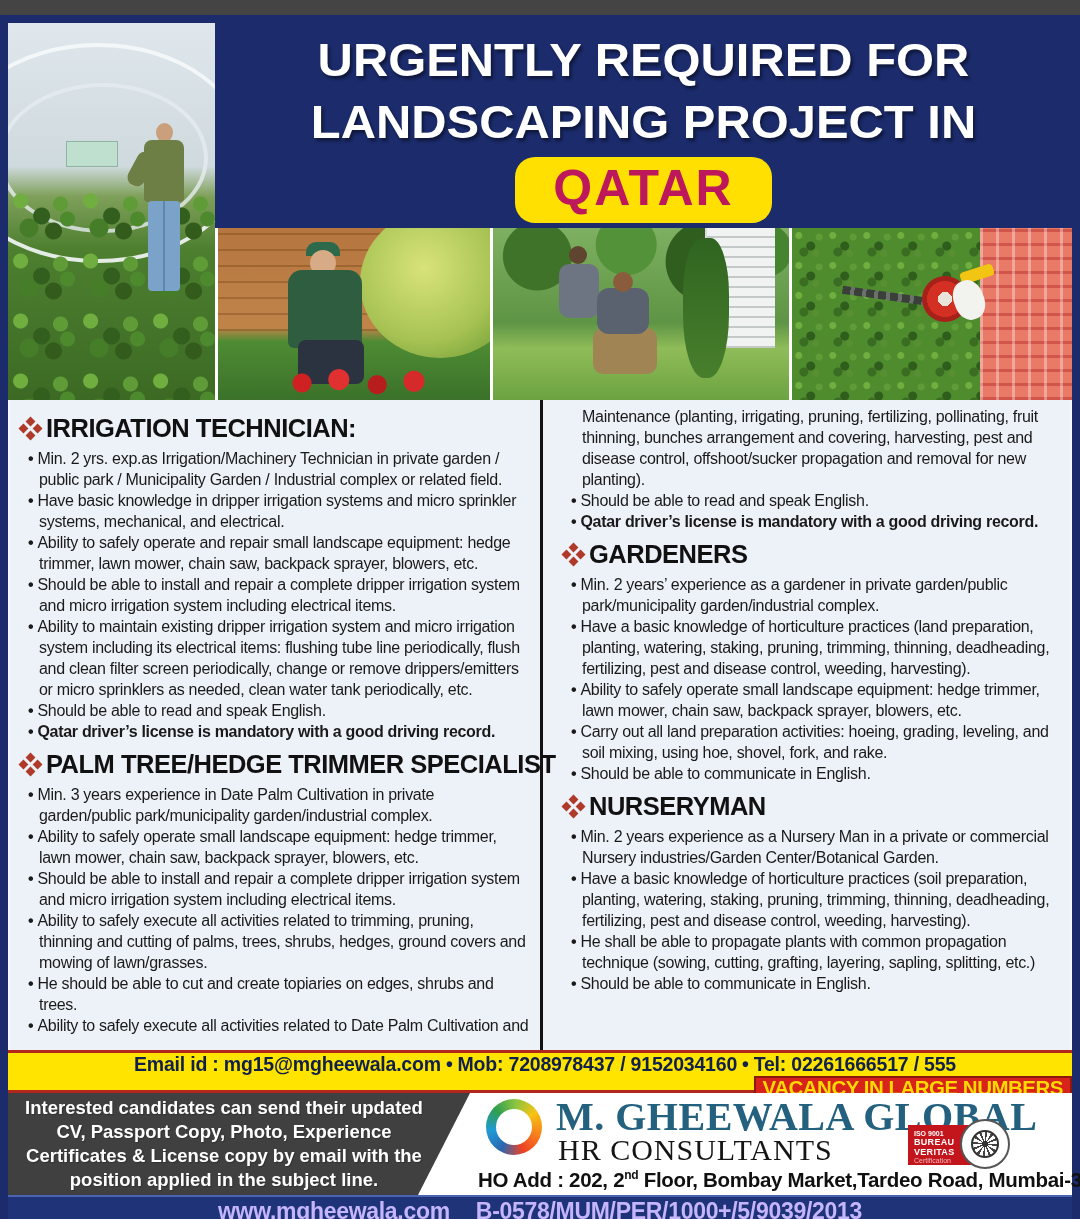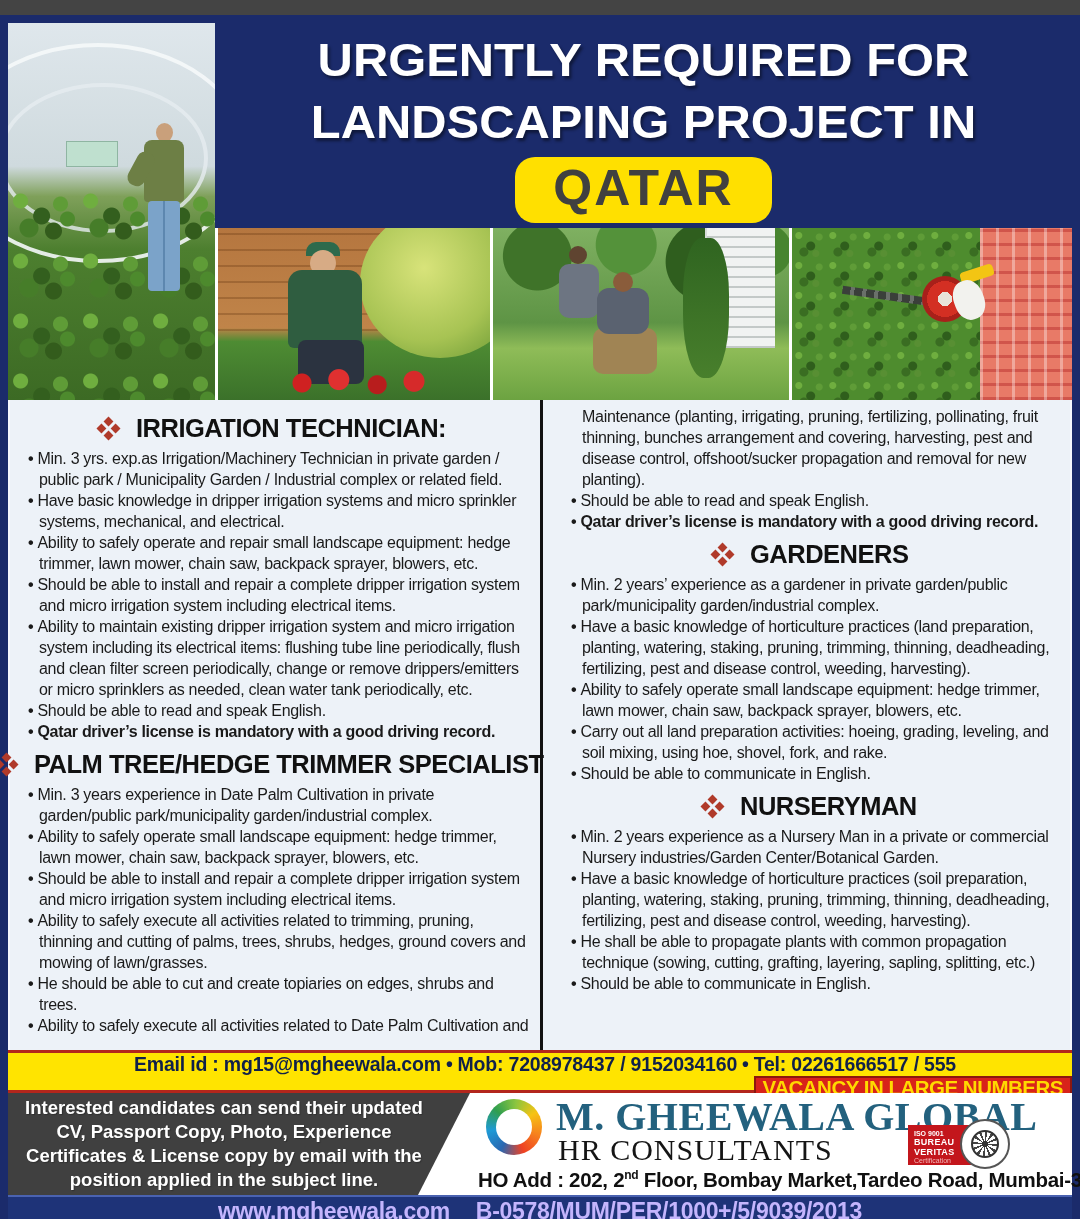--- a/index.html
+++ b/index.html
@@ -29,21 +29,21 @@
   .farmer .torso { position:absolute; left:8px; top:17px; width:40px; height:62px; border-radius:8px 8px 4px 4px; background:#6d7f45; }
   .farmer .arm { position:absolute; left:-4px; top:28px; width:18px; height:36px; border-radius:8px; background:#6d7f45; transform:rotate(28deg); }
   .farmer .legs { position:absolute; left:12px; top:78px; width:32px; height:90px; background:linear-gradient(90deg,#7ba3c9 0 46%, #5d87af 46% 54%, #7ba3c9 54%); border-radius:4px; }
 
   .head-blue { position:absolute; left:207px; top:0; width:857px; height:205px; background:#1b2b6b; text-align:center; }
   .head-line { color:#fff; font-weight:bold; font-size:47px; letter-spacing:0px; line-height:1.0;
                text-shadow:2px 3px 3px rgba(0,0,0,.45); transform:scaleX(1.04); transform-origin:center; }
   .head-line.l1 { padding-top:13px; }
   .head-line.l2 { padding-top:15px; }
   .qatar-box { display:inline-block; margin-top:12px; background:#ffe000; border-radius:20px; padding:2px 38px 6px 38px; }
-  .qatar-text { color:#404040; font-weight:bold; font-size:50px; letter-spacing:2px; }
+  .qatar-text { color:#be185d; font-weight:bold; font-size:50px; letter-spacing:2px; }
 
   .strip { position:absolute; left:207px; top:205px; width:857px; height:172px; display:flex; background:#fff; gap:3px; padding-left:3px; }
   .strip .ph { position:relative; height:100%; overflow:hidden; }
   .photo2 { width:272px;
       background:linear-gradient(180deg,#b5763f 0%,#c08449 58%,#4e8c33 66%,#3b712a 100%); }
   .photo2 .bricks { position:absolute; inset:0 0 40% 0;
       background:repeating-linear-gradient(0deg, rgba(90,45,10,.28) 0 2px, transparent 2px 16px); }
   .photo2 .bush { position:absolute; right:-30px; top:-20px; width:160px; height:150px; border-radius:50%;
       background:radial-gradient(circle at 40% 40%, #d8e37a, #a7c353 55%, #7da63e 80%); }
   .photo2 .man-head { position:absolute; left:92px; top:22px; width:26px; height:26px; border-radius:50%; background:#d7ab85; }
@@ -95,21 +95,21 @@
       background:radial-gradient(circle, #e8e4da 0 7px, #d32f23 7px 18px, #a8201a 18px 23px); }
   .photo4 .handle { position:absolute; right:78px; top:40px; width:34px; height:12px; background:#f3c513; border-radius:4px; transform:rotate(-18deg); }
   .photo4 .blade { position:absolute; right:140px; top:64px; width:90px; height:8px; background:repeating-linear-gradient(90deg,#3a3f3a 0 8px,#6a706a 8px 12px); transform:rotate(8deg); }
 
   
   .content { position:absolute; top:385px; left:8px; width:1064px; height:650px; background:#edf2f8; display:flex;
              border-left:2px solid #f6f9ff; border-right:2px solid #f6f9ff; }
   .col { width:530px; padding:6px 10px 0 12px; }
   .col.right { flex:1; padding-left:22px; }
   .divider { width:3px; background:#121212; }
-  .sec-head { display:flex; align-items:center; gap:19px; margin:7px 0 4px 0;justify-content:center; }
+  .sec-head { display:flex; align-items:center; gap:7px; margin:7px 0 4px 0; }
   .diamond { position:relative; width:17px; height:17px; flex:0 0 17px; transform:rotate(45deg); }
   .diamond i { position:absolute; width:7px; height:7px; background:#b03a2a; }
   .diamond i:nth-child(1){ left:0; top:0; } .diamond i:nth-child(2){ right:0; top:0; }
   .diamond i:nth-child(3){ left:0; bottom:0; } .diamond i:nth-child(4){ right:0; bottom:0; }
   .sec-title { font-weight:bold; font-size:26px; color:#111; letter-spacing:-0.5px; transform:scaleX(0.98); transform-origin:left; white-space:nowrap; }
   .item { font-size:16px; line-height:21px; color:#1a1a1a; padding-left:17px; text-indent:-11px; letter-spacing:-0.3px; }
   .item::before { content:"• "; font-weight:bold; }
   .item.lead { text-indent:0; padding-left:17px; }
   .item.lead::before { content:""; }
   .item.bold { font-weight:bold; }
@@ -215,21 +215,21 @@
     <div class="col left" id="col-left">
         <div class="sec-head">
           <span class="diamond">
             <i></i>
             <i></i>
             <i></i>
             <i></i>
           </span>
           <span class="sec-title">IRRIGATION TECHNICIAN:</span>
         </div>
-        <div class="item">Min. 3 yrs. exp.as Irrigation/Machinery Technician in private garden / public park / Municipality Garden / Industrial complex or related field.</div>
+        <div class="item">Min. 2 yrs. exp.as Irrigation/Machinery Technician in private garden / public park / Municipality Garden / Industrial complex or related field.</div>
         <div class="item">Have basic knowledge in dripper irrigation systems and micro sprinkler systems, mechanical, and electrical.</div>
         <div class="item">Ability to safely operate and repair small landscape equipment: hedge trimmer, lawn mower, chain saw, backpack sprayer, blowers, etc.</div>
         <div class="item">Should be able to install and repair a complete dripper irrigation system and micro irrigation system including electrical items.</div>
         <div class="item">Ability to maintain existing dripper irrigation system and micro irrigation system including its electrical items: flushing tube line periodically, flush and clean filter screen periodically, change or remove drippers/emitters or micro sprinklers as needed, clean water tank periodically, etc.</div>
         <div class="item">Should be able to read and speak English.</div>
         <div class="item bold">Qatar driver’s license is mandatory with a good driving record.</div>
         <div class="sec-head">
           <span class="diamond">
             <i></i>
             <i></i>

